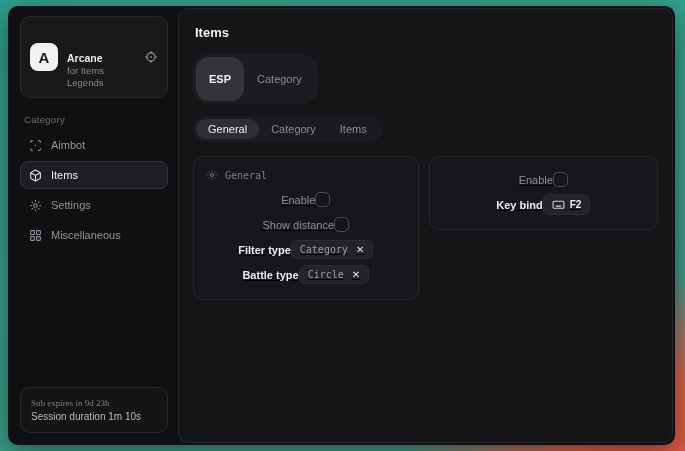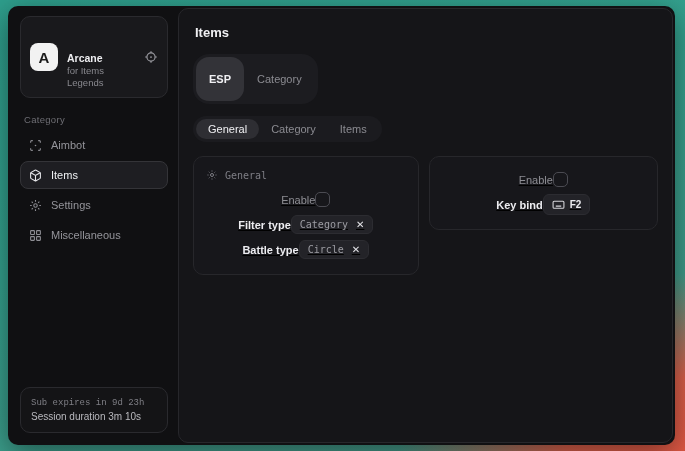--- a/index.html
+++ b/index.html
@@ -39,21 +39,21 @@
     display:flex; align-items:center; gap:9px; height:28px; padding:0 8px;
     border-radius:8px; border:1px solid transparent;
     color:#94949a; font-size:11px; cursor:pointer;
   }
   .nav-item .nicon { display:flex; color:#8d8d93; }
   .nav-item.active { background:#1e1e22; border-color:#343438; color:#eef0f2; }
   .nav-item.active .nicon { color:#e8e8ec; }
 
   .side-spacer { flex:1; }
   .sub-card { border:1px solid #2a2a2e; border-radius:10px; padding:8px 10px; background:#141416; }
-  .sub-line1 { font-family:Liberation Mono, monospace; color:#7f7f85; font-size:9px; line-height:14px; white-space:nowrap; }
+  .sub-line1 { font-family:Liberation Serif, serif; color:#7f7f85; font-size:9px; line-height:14px; white-space:nowrap; }
   .sub-line2 { color:#b9b9be; font-size:10px; line-height:14px; white-space:nowrap; }
 
   
   .main {
     flex:1; background:#151518; border:1px solid #27272b; border-radius:10px;
     padding:13px 14px; display:flex; flex-direction:column; overflow:hidden;
   }
   .page-title { color:#f0f0f3; font-size:13px; font-weight:bold; margin:3px 0 14px 2px; }
 
   .seg { display:inline-flex; align-items:center; background:#1c1c20; border-radius:16px; padding:3px; align-self:flex-start; margin-bottom:12px; }
@@ -168,21 +168,21 @@
         </span>
         <span>Miscellaneous</span>
       </div>
 
     </div>
 
     <div class="side-spacer"></div>
 
     <div class="sub-card">
       <div class="sub-line1">Sub expires in 9d 23h</div>
-      <div class="sub-line2">Session duration 3m 10s</div>
+      <div class="sub-line2">Session duration 1m 10s</div>
     </div>
 
   </div>
 
   <div class="main">
 
     <div class="page-title">Items</div>
 
     <div class="seg">
       <div class="seg-item selected">ESP</div>
@@ -206,20 +206,24 @@
             </svg>
           </span>
           <span class="ctitle">General</span>
         </div>
 
         <div class="row">
           <span class="row-label">Enable</span>
           <span class="checkbox"></span>
         </div>
 
+        <div class="row">
+          <span class="row-label">Show distance</span>
+          <span class="checkbox"></span>
+        </div>
 
         <div class="row">
           <span class="row-label strong">Filter type</span>
           <span class="tag">
             <span class="tag-text">Category</span>
             <span class="tag-x">✕</span>
           </span>
         </div>
 
         <div class="row">

